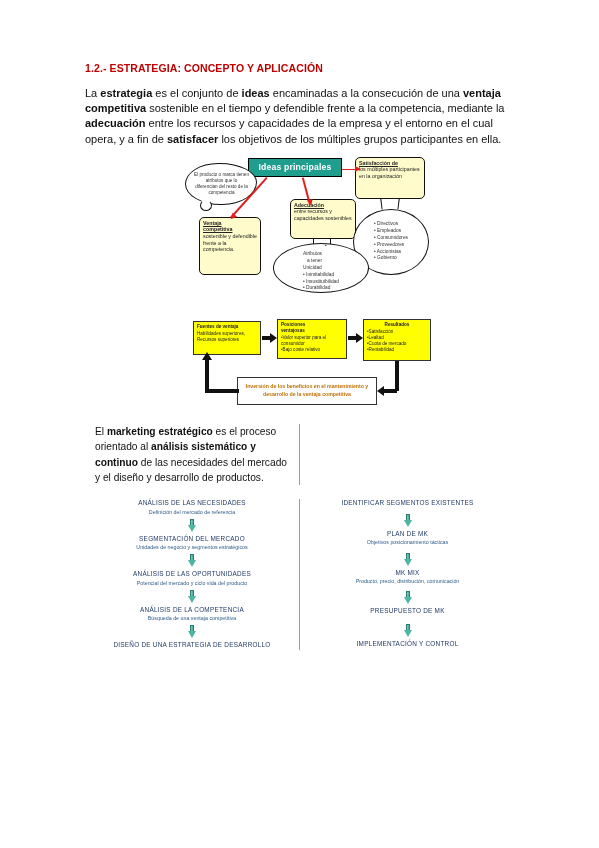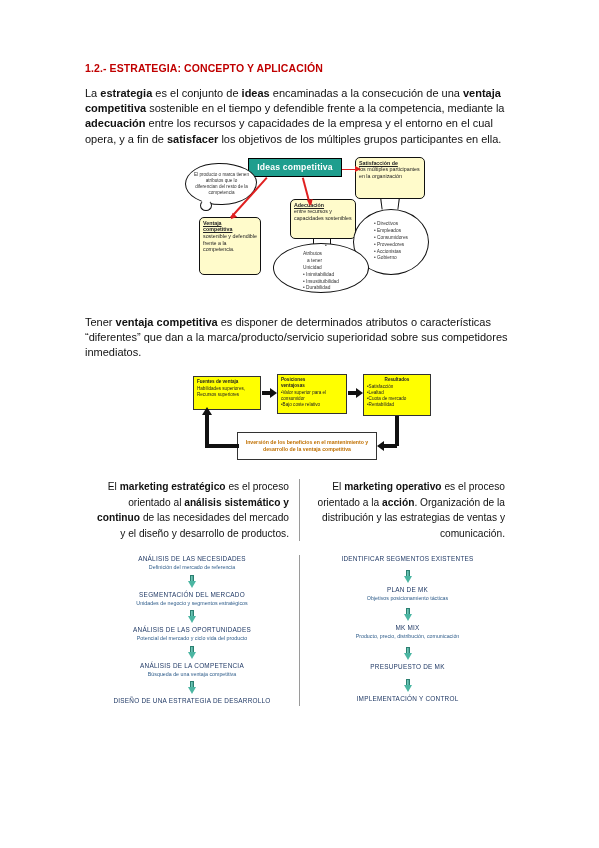--- a/index.html
+++ b/index.html
@@ -109,21 +109,21 @@
     content:""; position:absolute; left:-7px; top:-3px;
     border-right:7px solid #111;
     border-top:5px solid transparent; border-bottom:5px solid transparent;
   }
 
   
   .cols{position:relative; width:430px; margin-top:4px;}
   .coltxt{display:flex; width:430px;}
   .col{width:50%; box-sizing:border-box; padding:0 10px;}
   .col.left{border-right:1px solid #9a9a9a;}
-  .col p{font-size:10.2px; line-height:15.4px; text-align:right; margin:0;}
+  .col p{font-size:10.2px; line-height:15.4px; text-align:left; margin:0;}
   .col p b{font-weight:bold;}
 
   .flows{display:flex; width:430px; margin-top:14px;}
   .flowcol{width:50%; box-sizing:border-box; padding:0 6px; text-align:center;}
   .flowcol.left{border-right:1px solid #9a9a9a;}
   .step .s-title{
     color:#1F3864; font-size:6.4px; letter-spacing:.25px; line-height:8.6px;
     font-family:"Liberation Sans", sans-serif;
   }
   .step .s-sub{
@@ -148,21 +148,21 @@
 
 <div class="page">
 <div class="content">
 
   <h2 class="heading">1.2.- ESTRATEGIA: CONCEPTO Y APLICACIÓN</h2>
 
   <p class="para"><span>La </span><b>estrategia</b><span> es el conjunto de </span><b>ideas</b><span> encaminadas a la consecución de una </span><b>ventaja competitiva</b><span> sostenible en el tiempo y defendible frente a la competencia, mediante la </span><b>adecuación</b><span> entre los recursos y capacidades de la empresa y el entorno en el cual opera, y a fin de </span><b>satisfacer</b><span> los objetivos de los múltiples grupos participantes en ella.</span></p>
 
   <div class="diagram1 d1">
 
-    <div class="ideas">Ideas competitiva</div>
+    <div class="ideas">Ideas principales</div>
 
     <div class="cloud">El producto o marca tienen atributos que lo diferencian del resto de la competencia</div>
 
     <div class="ybox b-vent">
       <u>Ventaja</u><br>
       <u>competitiva</u><br>
       <span>sostenible y defendible frente a la competencia.</span>
     </div>
 
     <div class="ybox b-adec">
@@ -201,21 +201,20 @@
         <ul>
           <li>Unicidad</li>
           <li>Inimitabilidad</li>
           <li>Insustituibilidad</li>
           <li>Durabilidad</li>
         </ul>
       </div>
     </div>
   </div>
 
-  <p class="para" style="margin-top:10px;"><span>Tener </span><b>ventaja competitiva</b><span> es disponer de determinados atributos o características “diferentes” que dan a la marca/producto/servicio superioridad sobre sus competidores inmediatos.</span></p>
 
   <div class="diagram2 d2">
 
     <div class="ybox2 box-a">
       <span class="ttl">Fuentes de ventaja</span>
       <span>Habilidades superiores</span>,<br>
       <span>Recursos superiores</span>
     </div>
 
     <div class="ybox2 box-b">
@@ -241,23 +240,20 @@
     <div class="blkarrow" style="left:120px; top:74px; width:34px; height:4px;"></div>
     <div class="blkarrow blkarrow-up" style="left:120px; top:44px; width:4px; height:32px;"></div>
   </div>
 
 
   <div class="cols">
     <div class="coltxt">
       <div class="col left">
         <p><span>El </span><b>marketing estratégico</b><span> es el proceso orientado al </span><b>análisis sistemático y continuo</b><span> de las necesidades del mercado y el diseño y desarrollo de productos.</span></p>
       </div>
-      <div class="col right">
-        <p><span>El </span><b>marketing operativo</b><span> es el proceso orientado a la </span><b>acción</b><span>. Organización de la distribución y las estrategias de ventas y comunicación.</span></p>
-      </div>
     </div>
 
     <div class="flows">
 
       <div class="flowcol left">
         <div class="step">
           <div class="s-title">ANÁLISIS DE LAS NECESIDADES</div>
           <div class="s-sub">Definición del mercado de referencia</div>
         </div>
         <div class="garrow">

